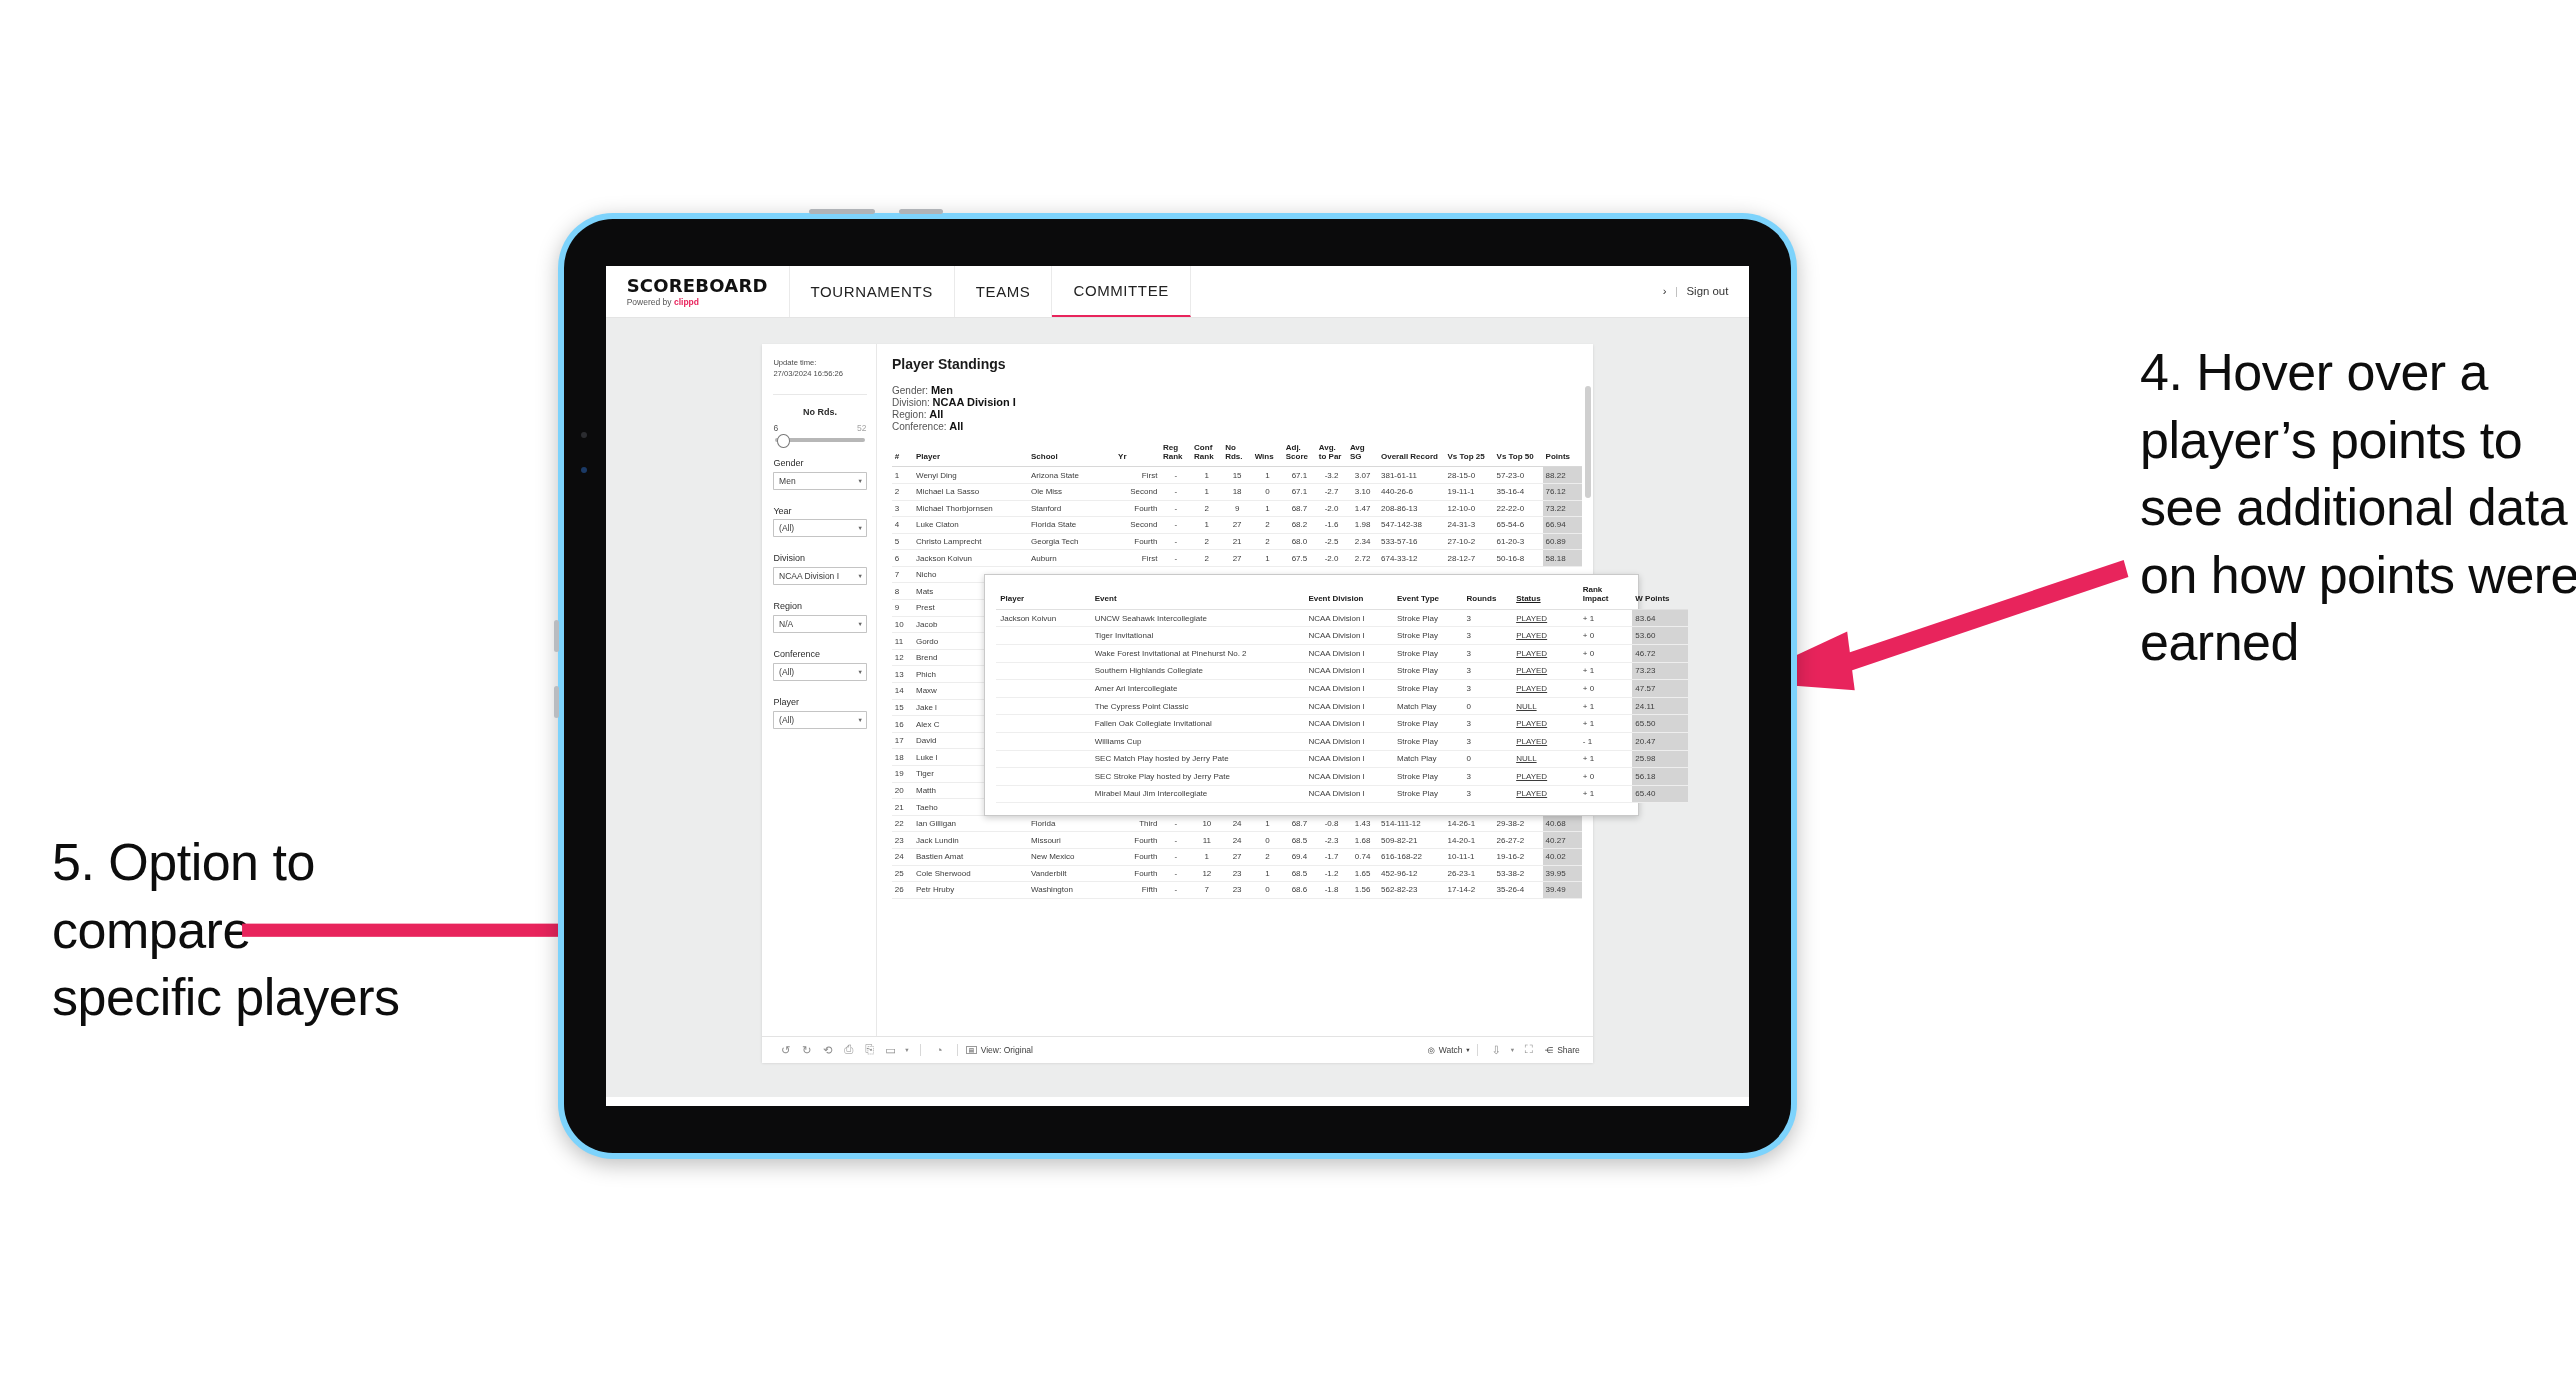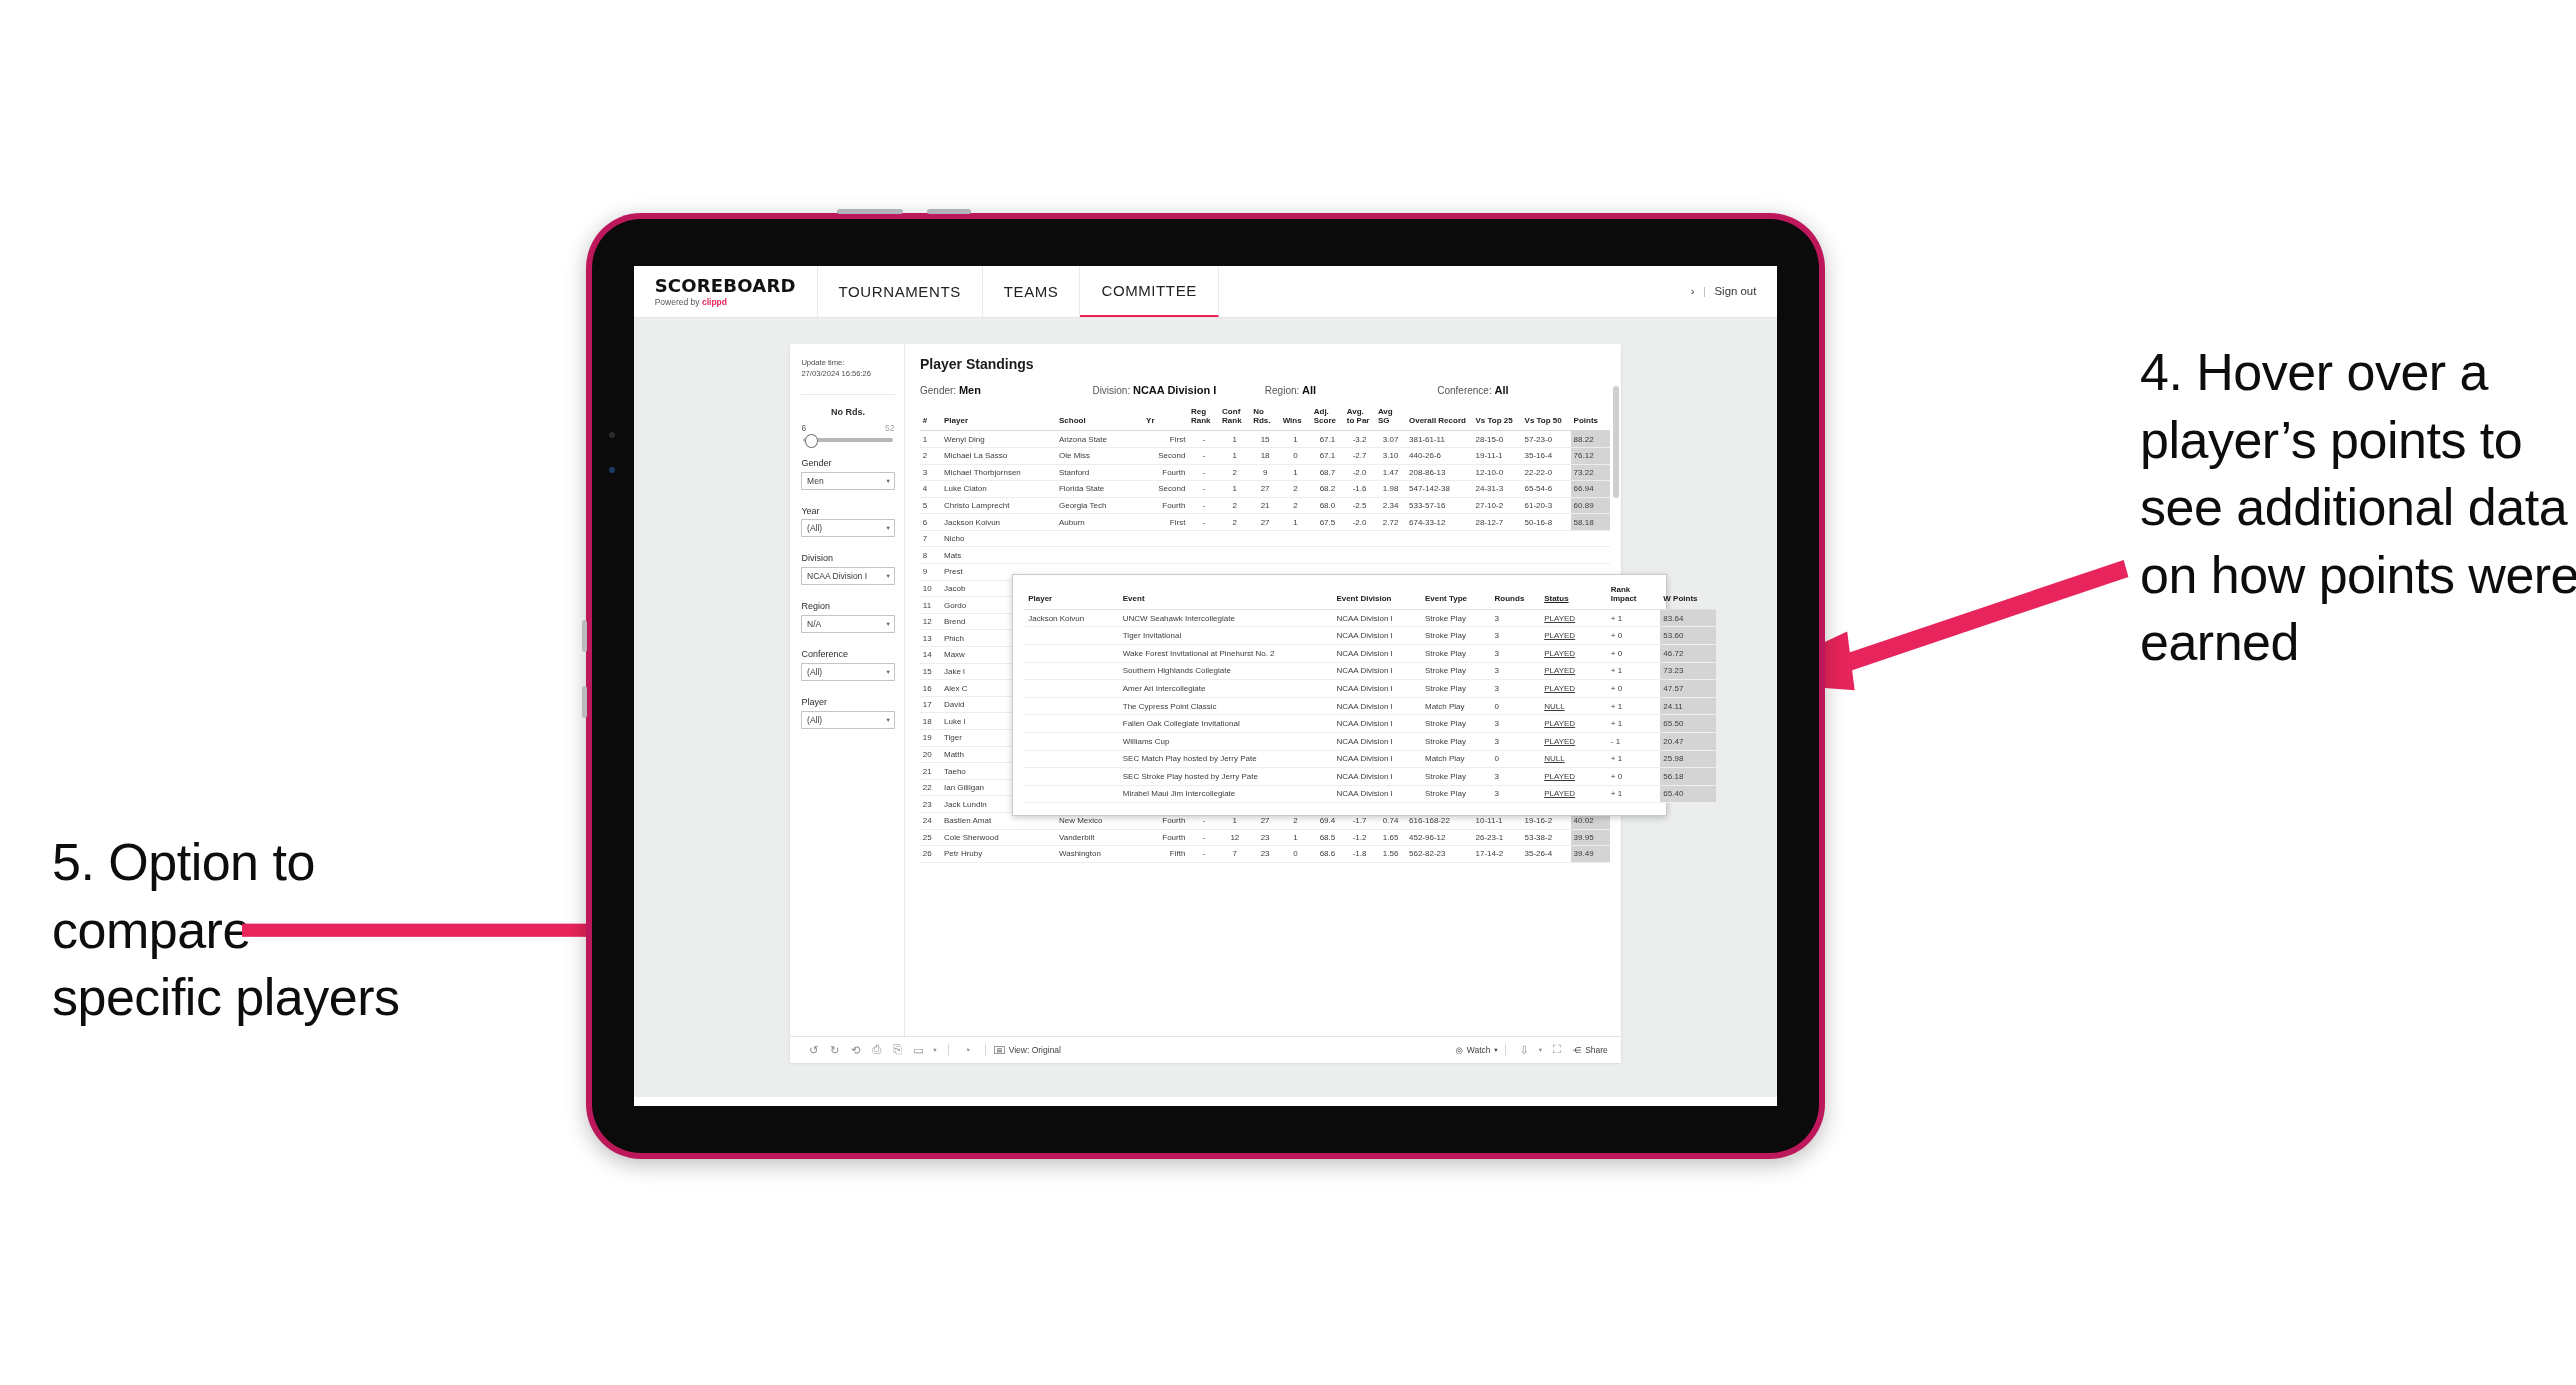--- a/index.html
+++ b/index.html
@@ -22,23 +22,22 @@
   #annot-right{ left:2140px; top:339px; width:445px; }
   #annot-left{ left:52px; top:829px; width:378px; }
 
   .arrow-svg{position:absolute;pointer-events:none;}
 
   
   #tablet{
     position:absolute;left:558px;top:213px;
     width:1239px;height:946px;
     border-radius:55px;
-    background:#be185d;
+    background:#7dd3fc;
     box-shadow:0 5.7px 21px rgba(0,0,0,.25);
-    margin-left:28px;
   }
   #tablet-bezel{
     position:absolute;left:5.7px;top:5.7px;right:5.7px;bottom:5.7px;
     border-radius:49px;
     background:#0b0b0c;
   }
   #tablet-screen{
     position:absolute;left:42px;top:47px;right:42px;bottom:47px;
     background:#ffffff;
     overflow:hidden;
@@ -120,21 +119,21 @@
   .filter-select{
     border:0.9px solid #c4c4c4;background:#fff;height:16px;border-radius:0.9px;
     display:flex;align-items:center;justify-content:space-between;
     padding:0 3.8px 0 4.7px;font-size:8.5px;color:#3a3a3a;
   }
   .caret{font-size:6.6px;color:#666;}
 
   
   #content{flex:1;min-width:0;padding:11.4px 11.4px 0 15px;box-sizing:border-box;position:relative;}
   #ps-title{font-size:14px;font-weight:bold;color:#1b1b1b;margin-bottom:12.3px;}
-  #ps-filters{display:flex;font-size:10px;color:#555;margin-bottom:11.4px;}
+  #ps-filters{display:flex;font-size:10px;color:#555;margin-bottom:11.4px;flex-direction:column;}
   #ps-filters > div{flex:1;}
   #ps-filters b{color:#111;font-size:11px;font-weight:bold;}
 
   table.standings{border-collapse:collapse;width:100%;table-layout:fixed;}
   table.standings th{
     font-size:8px;color:#222;font-weight:bold;text-align:left;
     vertical-align:bottom;padding:0 2.8px 4.7px 2.8px;line-height:1.15;
     border-bottom:0.9px solid #d8d8d8;
   }
   table.standings td{

